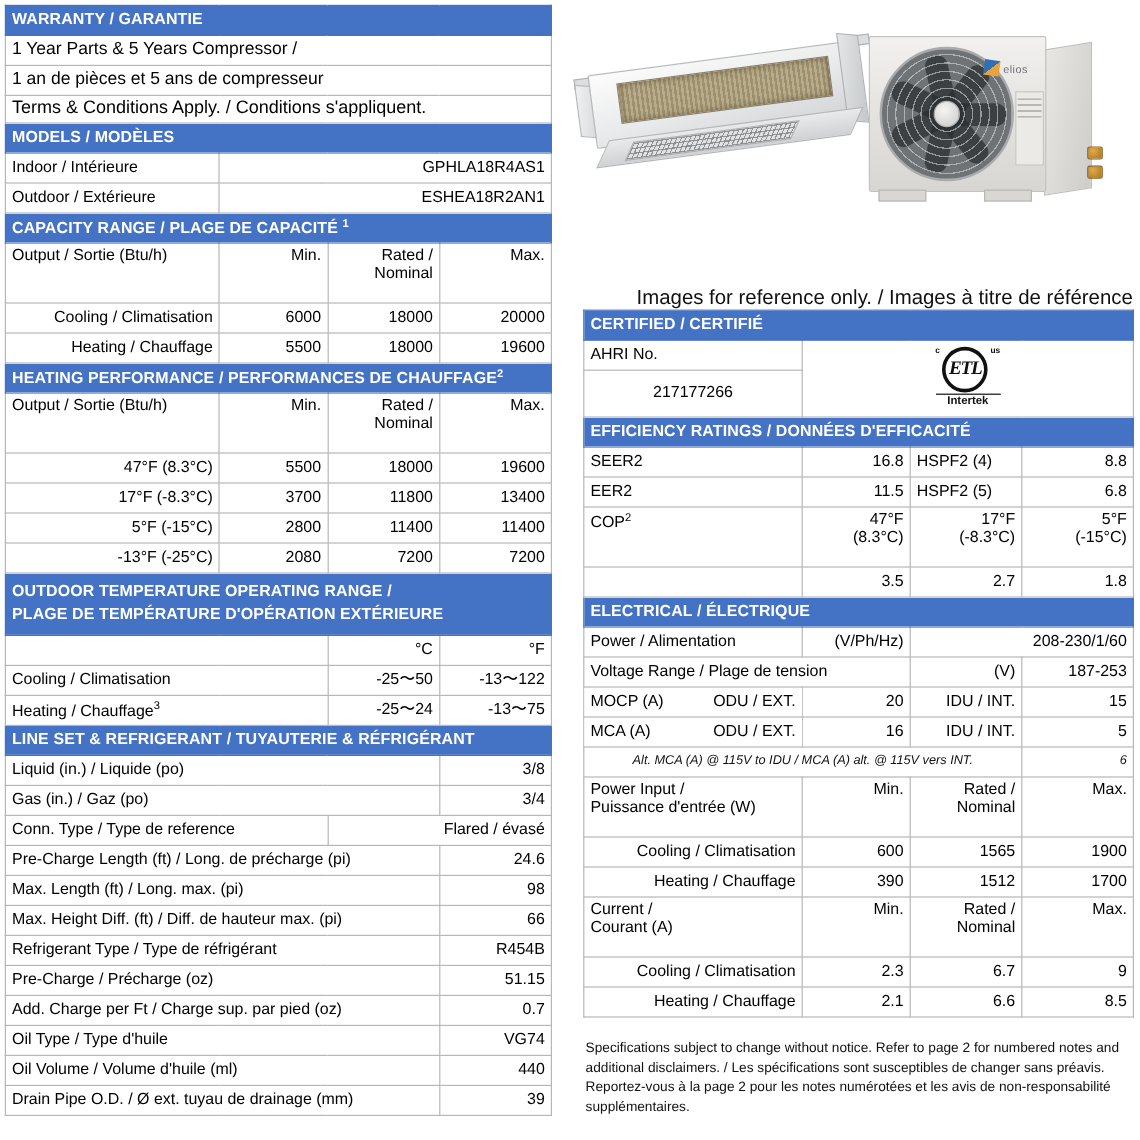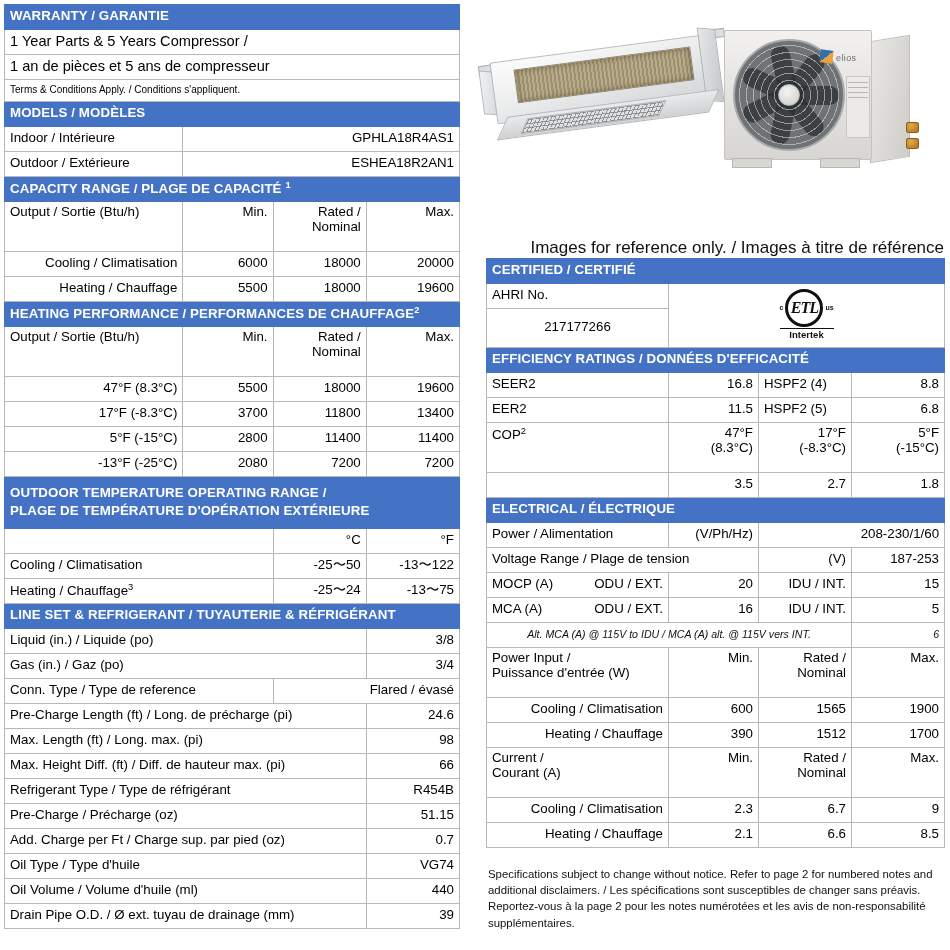--- a/index.html
+++ b/index.html
@@ -47,21 +47,21 @@
   td.r { text-align: right; }
   td.c { text-align: center; }
   td.l { text-align: left; }
   td.tall2 { height: 50px; vertical-align: top; padding-top: 3px; }
   .small-note {
     font-size: 10.6px;
     font-style: italic;
     color: #111;
   }
   .warranty-line { font-size: 14.6px; }
-  .warranty-tc { font-size: 10px; }
+  .warranty-tc { font-size: 15px; }
   sup { font-size: 70%; vertical-align: super; }
 
   
   #left {
     position: absolute;
     left: 4px; top: 4px;
     width: 456px;
   }
 
   
@@ -233,21 +233,21 @@
   .ou-logo .wordmark {
     font-size: 9px; color: #6d7174; letter-spacing: .4px;
   }
 
   
   .etl-wrap {
     display: flex; flex-direction: column;
     align-items: center; justify-content: center;
     height: 100%;
   }
-  .etl-row { display: flex; align-items: center; gap: 2px; }
+  .etl-row { display: flex; gap: 2px; }
   .etl-c, .etl-us { font-size: 7px; color: #111; font-weight: bold; }
   .etl-circle {
     width: 38px; height: 38px; border-radius: 50%;
     border: 3px solid #111;
     display: flex; align-items: center; justify-content: center;
     font-size: 16px; font-weight: bold; font-style: italic;
     letter-spacing: -1px; color: #111;
     font-family: "Liberation Serif", serif;
   }
   .etl-intertek {

